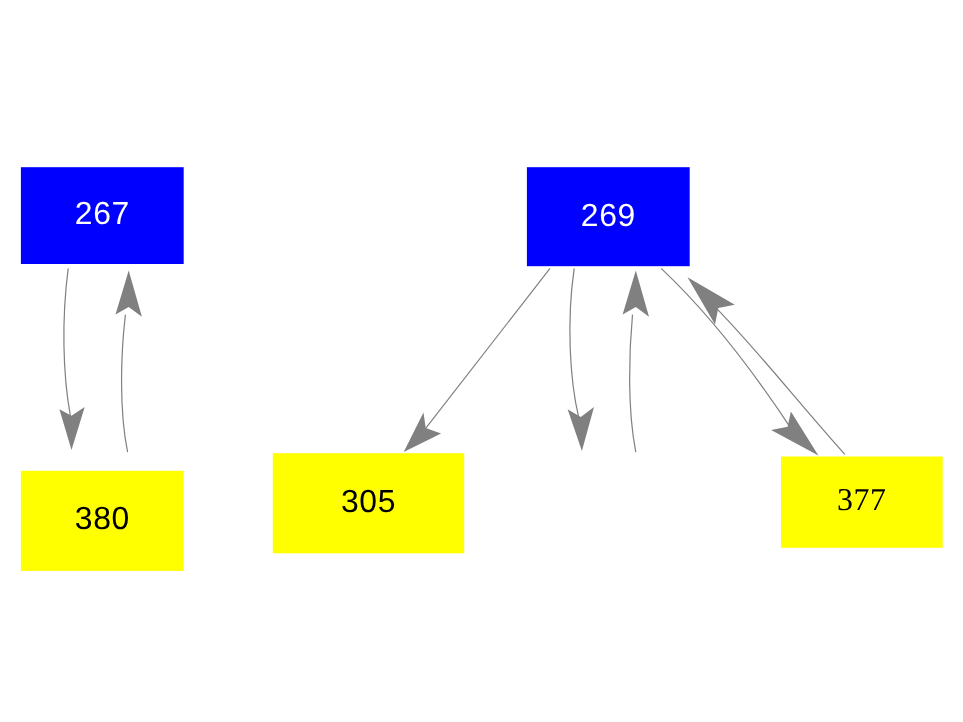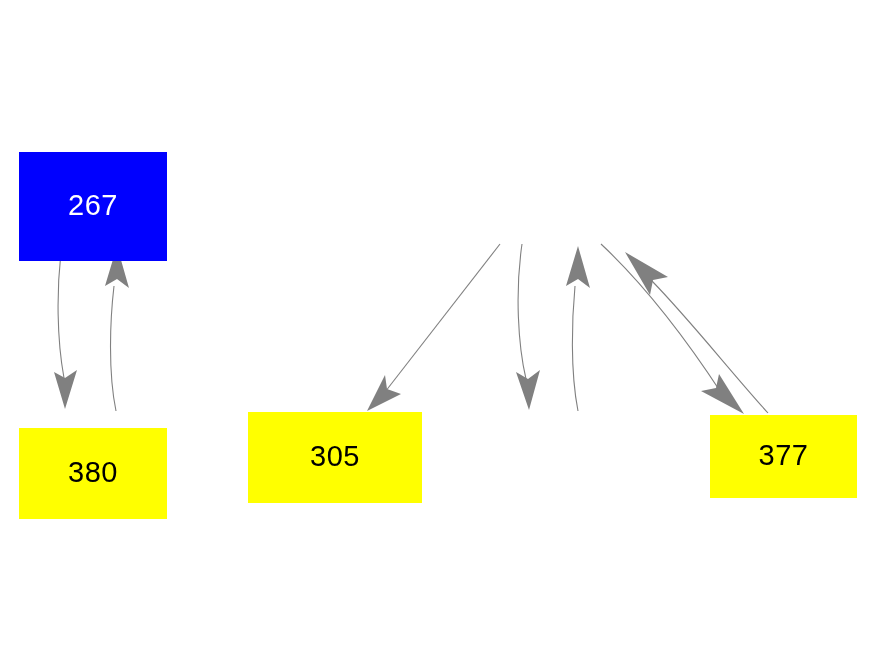--- a/index.html
+++ b/index.html
@@ -100,31 +100,34 @@
       <path class="edge-path" d="M 601,244 C 650,290 690,345 722,394"></path>
       <polygon class="edge-head" points="744,414 701,391 716,388 719,374"></polygon>
     </g>
 
     <g>
       <path class="edge-path" d="M 768,413 C 730,371 690,320 652,281"></path>
       <polygon class="edge-head" points="625,252 668,277 653,280 650,295"></polygon>
     </g>
   </svg>
 
-  <div class="node node-blue" style="left:19px; top:152px; width:148px; height:109px;">
+  <div class="node node-blue" style="left:19px; top:152px; width:148px; height:88px;">
     <span class="node-label">267</span>
   </div>
 
+  <div class="node node-blue" style="left:479px; top:152px; width:148px; height:90px;">
+    <span class="node-label">269</span>
+  </div>
 
   <div class="node node-yellow" style="left:19px; top:412px; width:148px; height:91px;margin-top:16px;">
     <span class="node-label">380</span>
   </div>
 
   <div class="node node-yellow" style="left:248px; top:412px; width:174px; height:91px;">
     <span class="node-label">305</span>
   </div>
 
 
-  <div class="node node-yellow" style="left:710px; top:415px; width:147px; height:83px;">
+  <div class="node node-yellow" style="left:710px; top:415px; width:147px; height:83px;font-family:Liberation Serif, serif;">
     <span class="node-label">377</span>
   </div>
 
 </div>
 
 </body></html>

